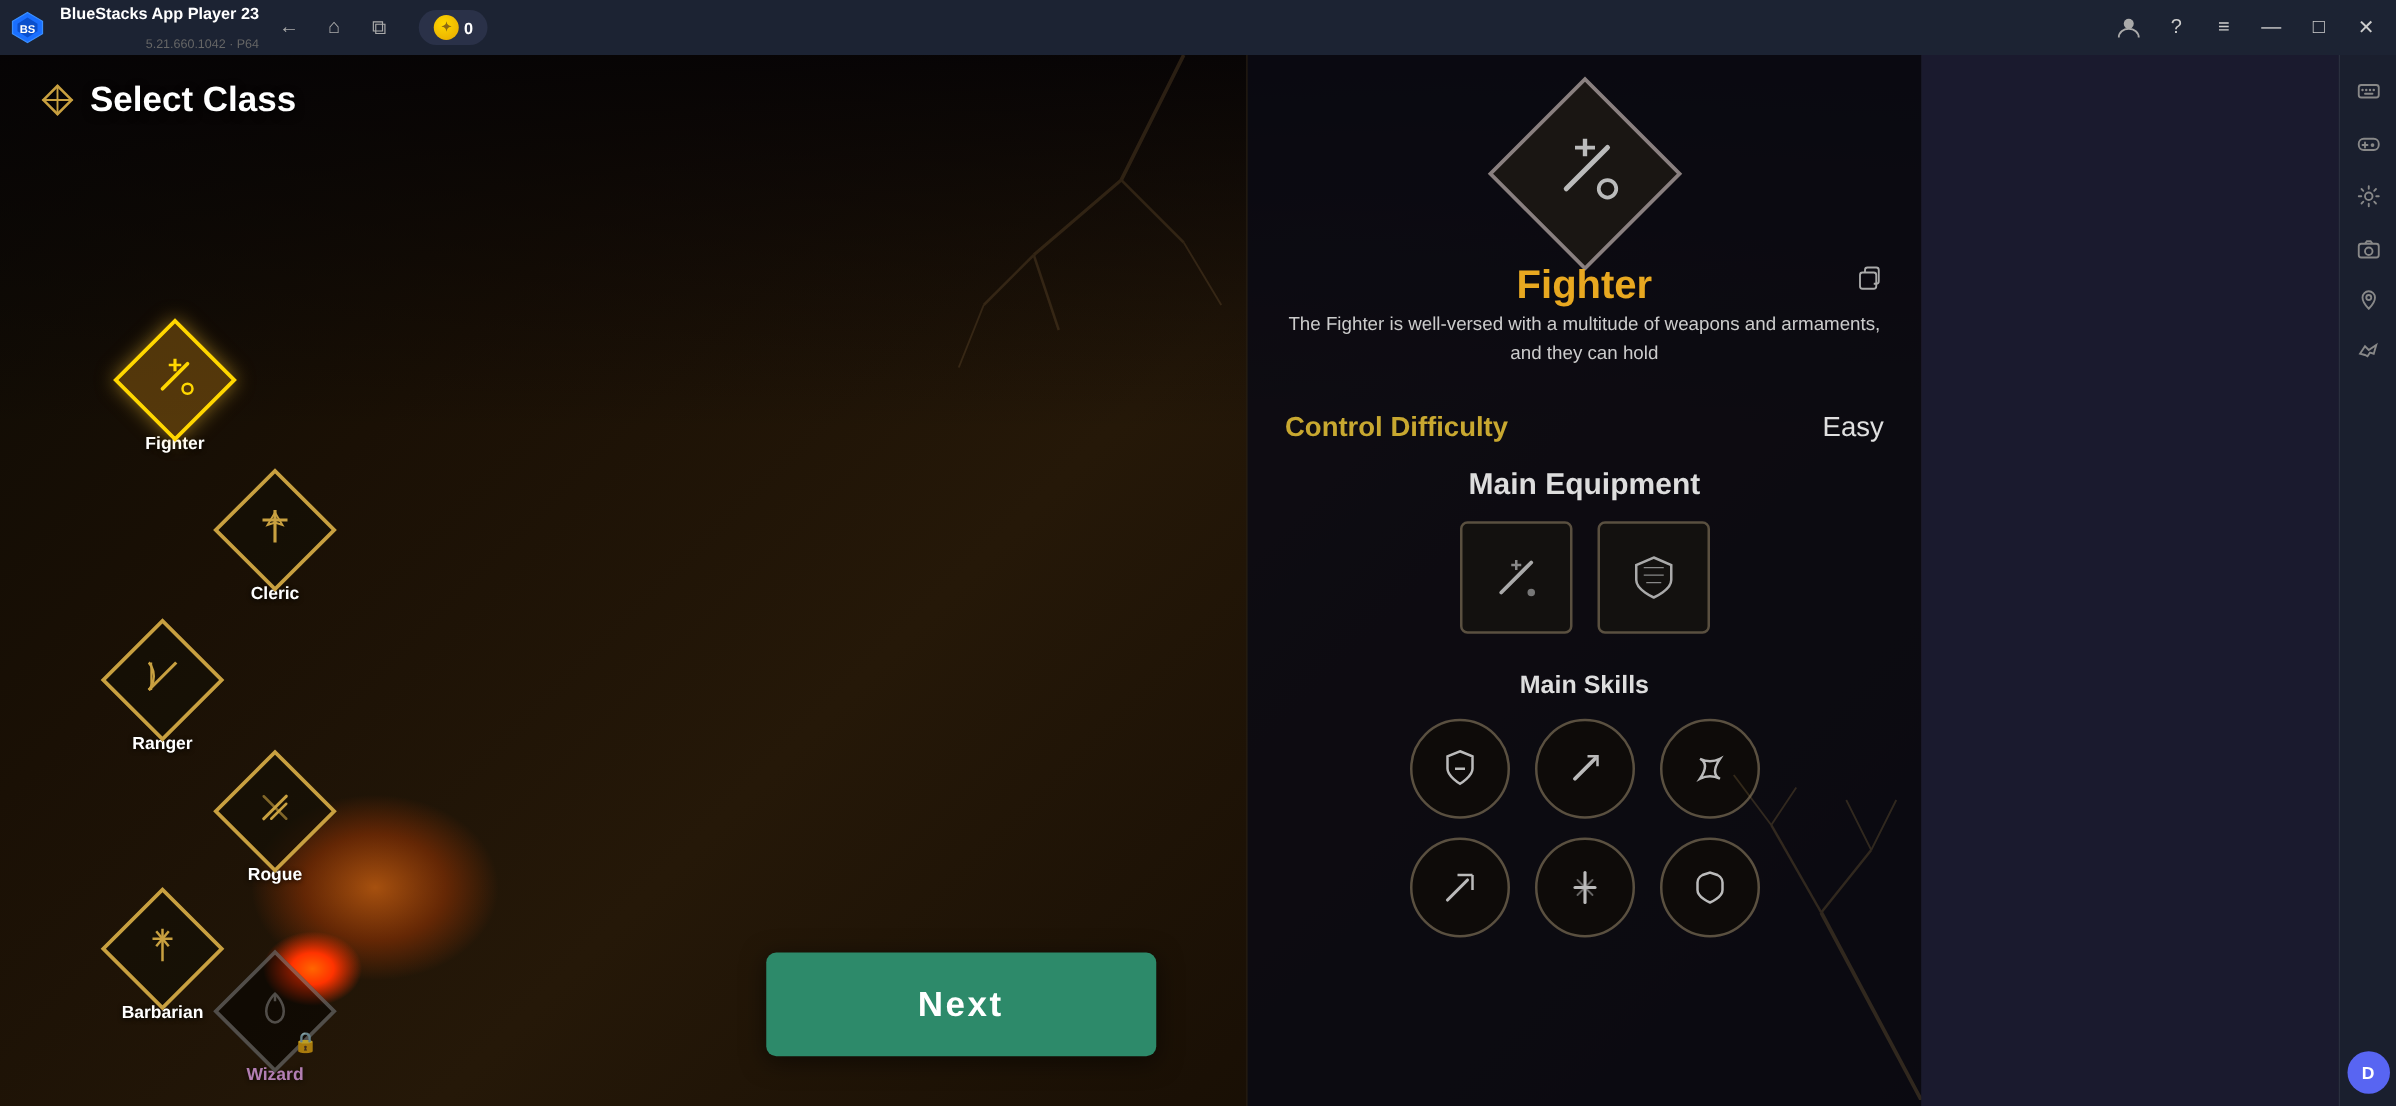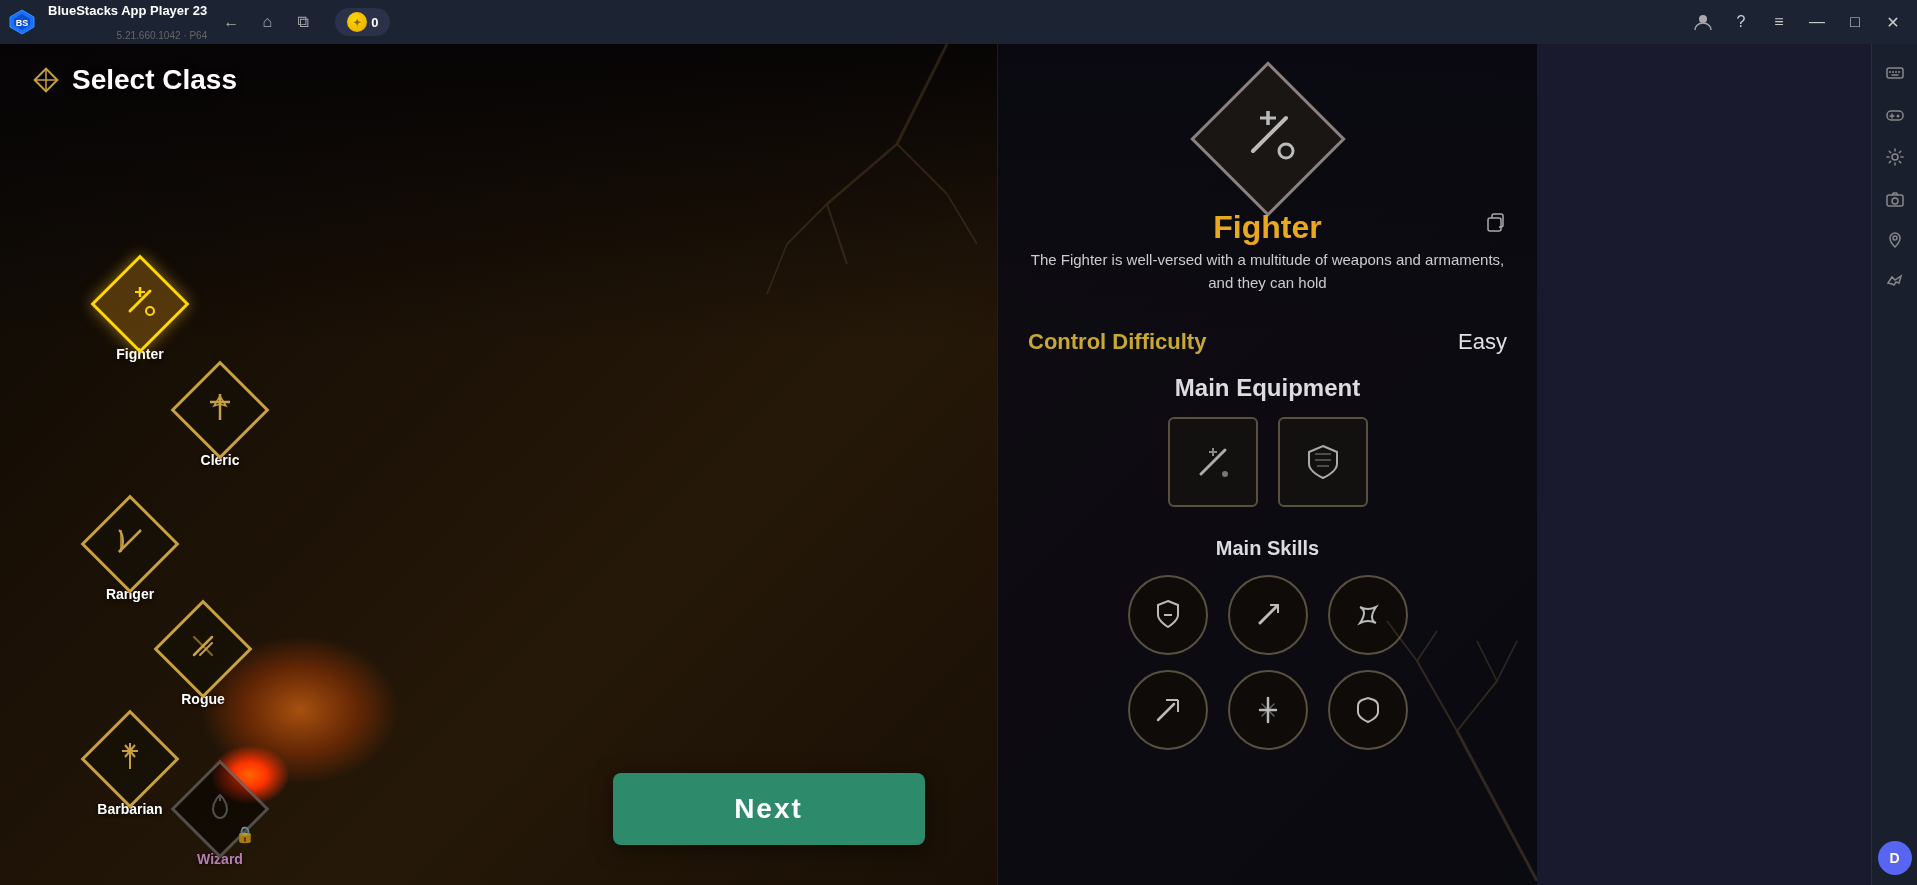--- a/index.html
+++ b/index.html
@@ -197,21 +197,21 @@
       z-index: 3;
     }
 
     
     #next-button {
       position: absolute;
       bottom: 40px;
       left: 50%;
       transform: translateX(-50%);
       width: 312px;
-      height: 72px;
+      height: 83px;
       background: #2d8a6a;
       border: none;
       border-radius: 8px;
       color: #fff;
       font-size: 28px;
       font-weight: 700;
       cursor: pointer;
       z-index: 50;
       letter-spacing: 2px;
       box-shadow: 0 4px 20px rgba(0,0,0,0.5);
@@ -481,21 +481,21 @@
               <line x1="18" y1="4" x2="18" y2="14" stroke="#ffd700" stroke-width="2.5"></line>
               <line x1="13" y1="9" x2="23" y2="9" stroke="#ffd700" stroke-width="2"></line>
               <circle cx="28" cy="28" r="4" fill="none" stroke="#ffd700" stroke-width="2"></circle>
             </svg>
           </div>
         </div>
         <span class="class-name">Fighter</span>
       </div>
     </div>
 
-    <div style="position:absolute;left:140px;top:226px;">
+    <div style="position:absolute;left:140px;top:240px;">
       <div class="class-item">
         <div class="class-diamond">
           <div class="class-diamond-bg"></div>
           <div class="class-icon">
             <svg width="34" height="34" viewBox="0 0 34 34">
               <line x1="17" y1="4" x2="17" y2="30" stroke="#c8a040" stroke-width="2.5"></line>
               <line x1="7" y1="12" x2="27" y2="12" stroke="#c8a040" stroke-width="2.5"></line>
               <polygon points="17,6 11,16 17,14 23,16" fill="none" stroke="#c8a040" stroke-width="1.5"></polygon>
             </svg>
           </div>
@@ -513,21 +513,21 @@
               <line x1="6" y1="28" x2="28" y2="6" stroke="#c8a040" stroke-width="2.5"></line>
               <path d="M6,6 C6,6 10,10 10,17 C10,24 6,28 6,28" fill="none" stroke="#c8a040" stroke-width="2"></path>
               <line x1="8" y1="6" x2="8" y2="28" stroke="#c8a040" stroke-width="1.5"></line>
             </svg>
           </div>
         </div>
         <span class="class-name">Ranger</span>
       </div>
     </div>
 
-    <div style="position:absolute;left:123px;top:465px;">
+    <div style="position:absolute;left:140px;top:465px;">
       <div class="class-item">
         <div class="class-diamond">
           <div class="class-diamond-bg"></div>
           <div class="class-icon">
             <svg width="34" height="34" viewBox="0 0 34 34">
               <line x1="8" y1="26" x2="26" y2="8" stroke="#c8a040" stroke-width="2.5" stroke-linecap="round"></line>
               <line x1="14" y1="26" x2="26" y2="14" stroke="#c8a040" stroke-width="2" stroke-linecap="round"></line>
               <line x1="26" y1="26" x2="8" y2="8" stroke="#c8a040" stroke-width="2" stroke-linecap="round" opacity="0.6"></line>
             </svg>
           </div>

